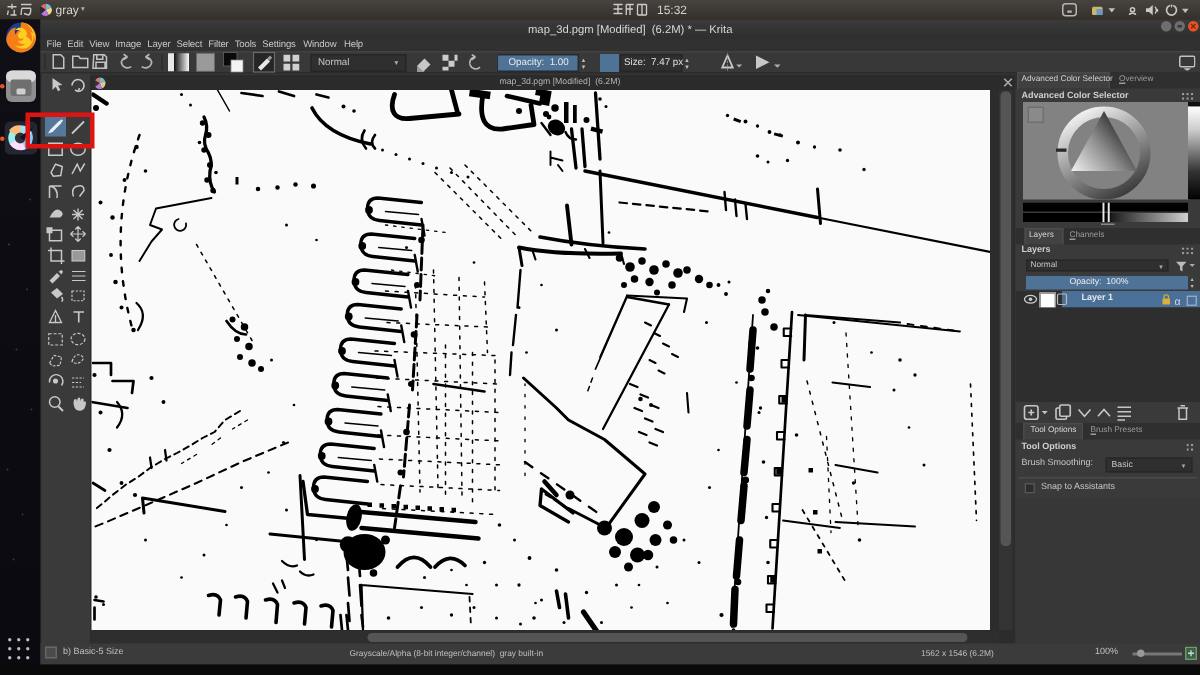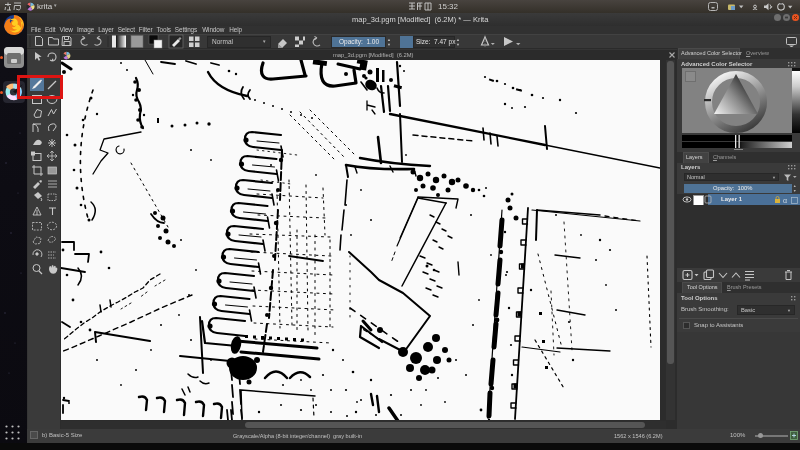--- a/index.html
+++ b/index.html
@@ -21,21 +21,21 @@
     </g>
   </svg>
 
   <svg class="abs" style="left:26px;top:2px;" width="9" height="9" viewBox="0 0 9 9">
     <circle cx="4.5" cy="4.5" r="4" fill="#2a2a2e"></circle>
     <path d="M4.5 4.5 L1.2 2.2 A4 4 0 0 1 4.5 .5 Z" fill="#e66"></path>
     <path d="M4.5 4.5 L4.5 .5 A4 4 0 0 1 8.2 3 Z" fill="#7bd"></path>
     <path d="M4.5 4.5 L8.2 3 A4 4 0 0 1 6.5 8 Z" fill="#ed8"></path>
     <path d="M4.5 4.5 L6.5 8 A4 4 0 0 1 1.5 7.2 Z" fill="#b7d"></path>
   </svg>
-  <div class="txt" style="left:37px;top:2px;font-size:8px;color:#d6d6d6;">krita</div>
+  <div class="txt" style="left:37px;top:2px;font-size:8px;color:#d6d6d6;">gray</div>
   <div class="txt" style="left:53px;top:3px;font-size:4.5px;color:#aaa;">▼</div>
 
   <svg class="abs" style="left:408px;top:2px;" width="28" height="9" viewBox="0 0 28 9">
     <g stroke="#cccccc" stroke-width="0.9" fill="none">
       <path d="M1 1 H7 M1 4 H7 M1 7 H7 M4 1 V7"></path>
       <path d="M9.5 1 V8 M9.5 1 H14.5 M9.5 4 H14 M12 1 V8"></path>
       <path d="M17 1 H23 M17 1 V8 M23 1 V8 M17 8 H23 M20 1 V8"></path>
     </g>
   </svg>
   <div class="txt" style="left:438px;top:2px;font-size:8px;color:#d0d0d0;">15:32</div>

